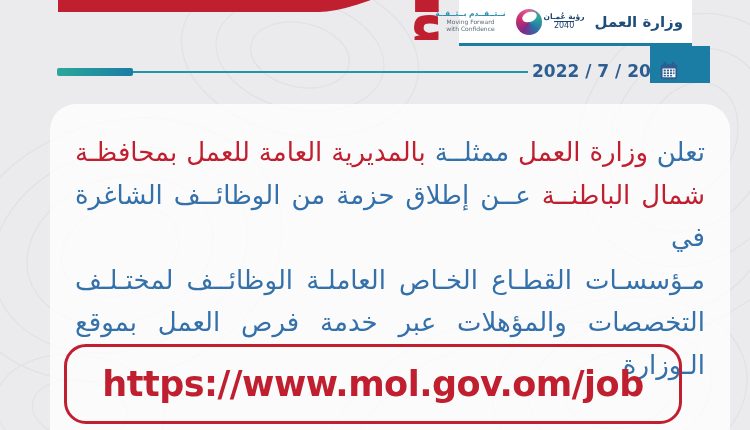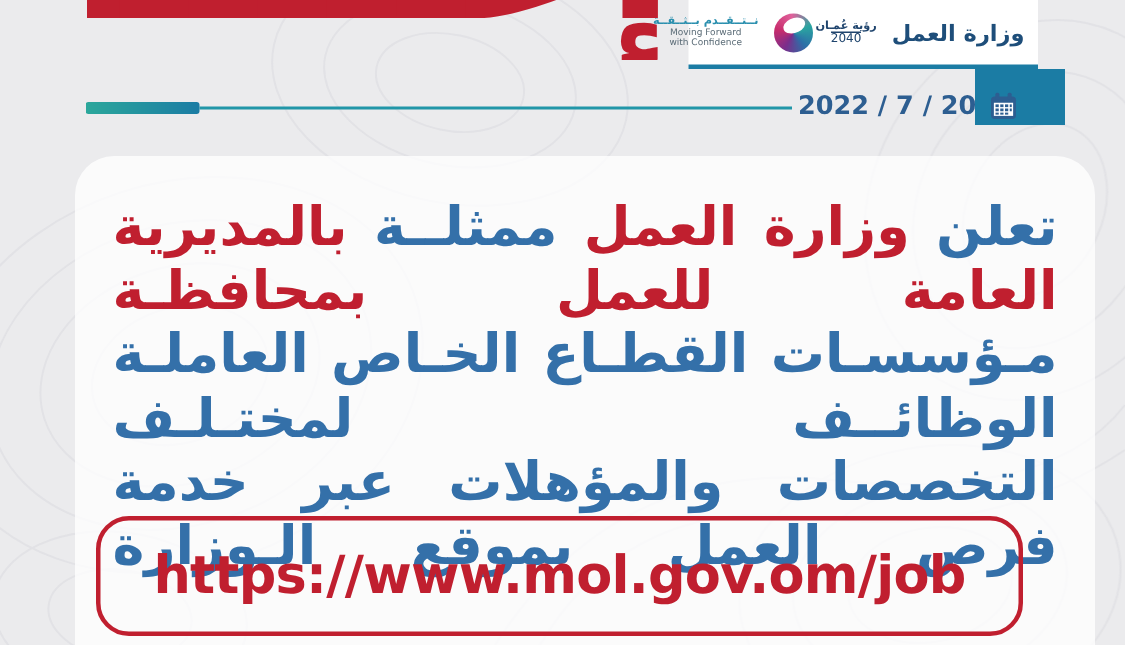--- a/index.html
+++ b/index.html
@@ -56,21 +56,21 @@
     display:flex;align-items:center;gap:8px;}
   .date-text{font-size:17px;font-weight:bold;color:#2d5e91;direction:ltr;white-space:nowrap;}
 
   
   .card{
     position:absolute;left:50px;top:104px;width:680px;height:360px;z-index:1;
     background:rgba(255,255,255,0.78);border-radius:26px;box-sizing:border-box;
     padding:27px 25px 0;
   }
   .body-line{
-    direction:rtl;font-size:36px;font-weight:bold;line-height:42.5px;
+    direction:rtl;font-size:26px;font-weight:normal;line-height:42.5px;
     text-align:justify;text-align-last:justify;white-space:normal;
   }
   .t-red{color:#c01f2f;}
   .t-blue{color:#3470a9;}
 
   
   .url-box{
     position:absolute;left:64px;top:344px;width:618px;height:80px;z-index:2;
     border:3px solid #c01f2f;border-radius:22px;box-sizing:border-box;
     display:flex;align-items:center;justify-content:center;
@@ -150,20 +150,23 @@
           <rect x="9.4" y="16.9" width="2.6" height="1.6"></rect>
           <rect x="13.2" y="16.9" width="2.6" height="1.6"></rect>
       </g>
     </svg>
   </div>
 
   <div class="card">
     <div class="body-line">
       <span class="t-blue">تعلن </span><span class="t-red">وزارة العمل </span><span class="t-blue">ممثلــة </span><span class="t-red">بالمديرية العامة للعمل بمحافظـة</span>
     </div>
+    <div class="body-line">
+      <span class="t-red">شمال الباطنــة </span><span class="t-blue">عــن إطلاق حزمة من الوظائــف الشاغرة في</span>
+    </div>
     <div class="body-line t-blue">مـؤسسـات القطـاع الخـاص العاملـة الوظائــف لمختـلـف</div>
     <div class="body-line t-blue">التخصصات والمؤهلات عبر خدمة فرص العمل بموقع الـوزارة</div>
 
   </div>
 
   <div class="url-box">
     <span class="url-text">https://www.mol.gov.om/job</span>
   </div>
 
 </div>

